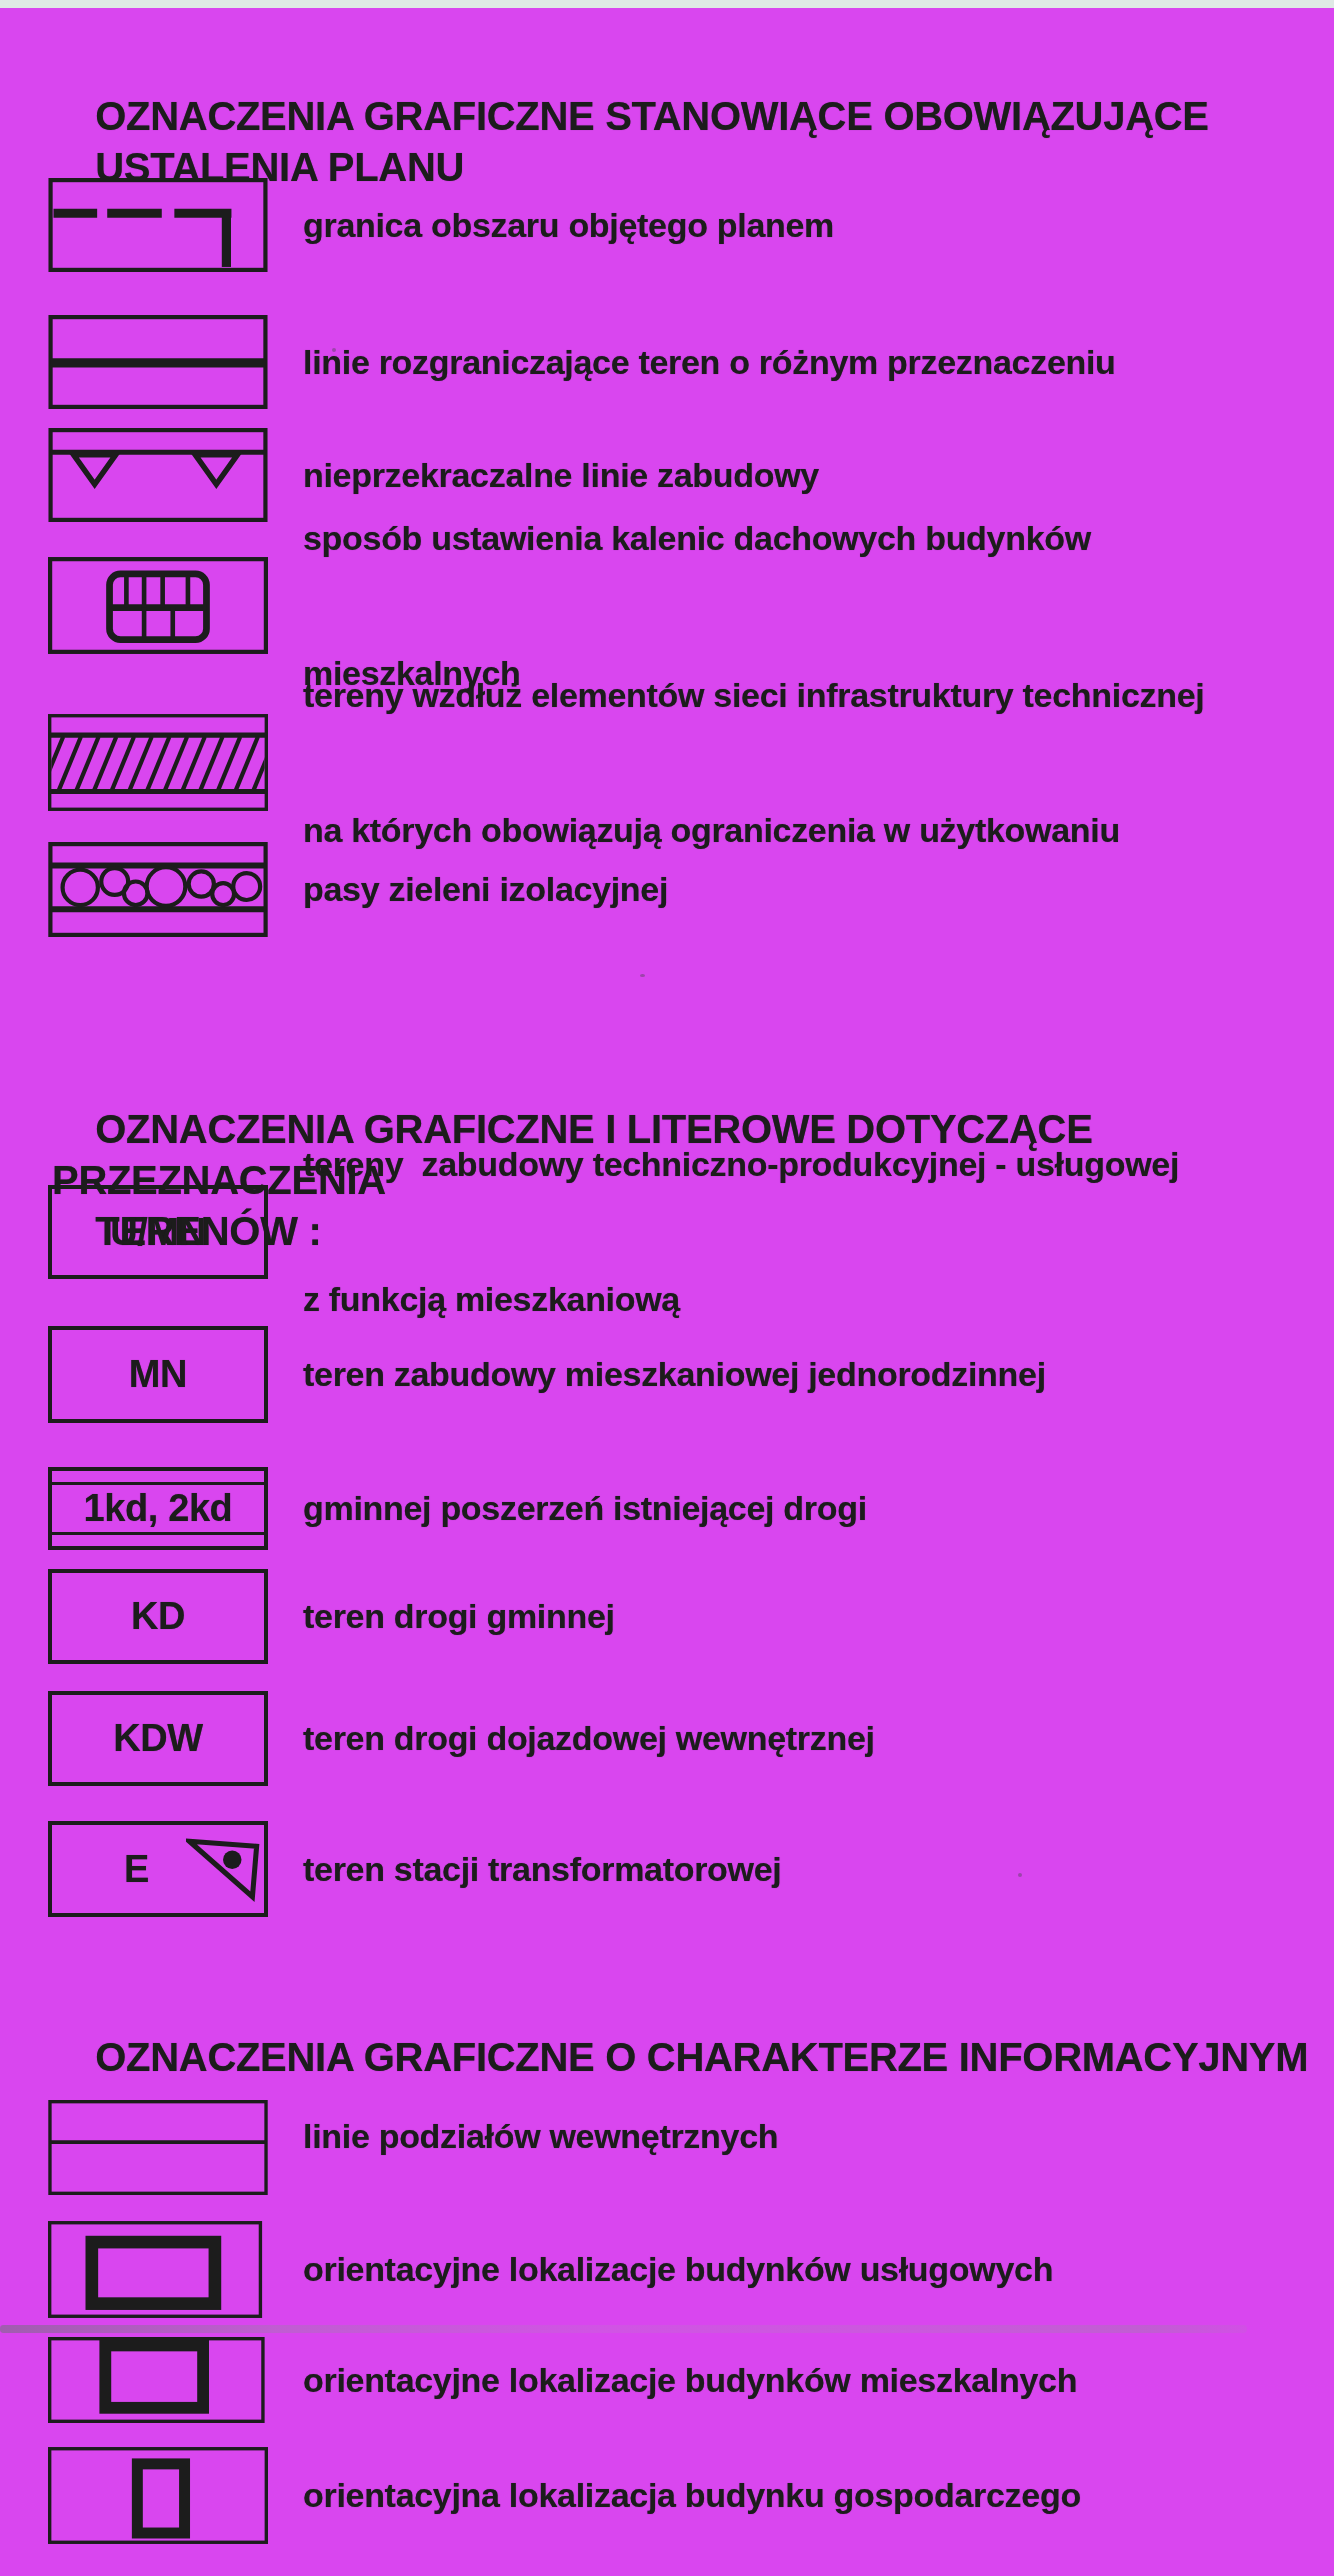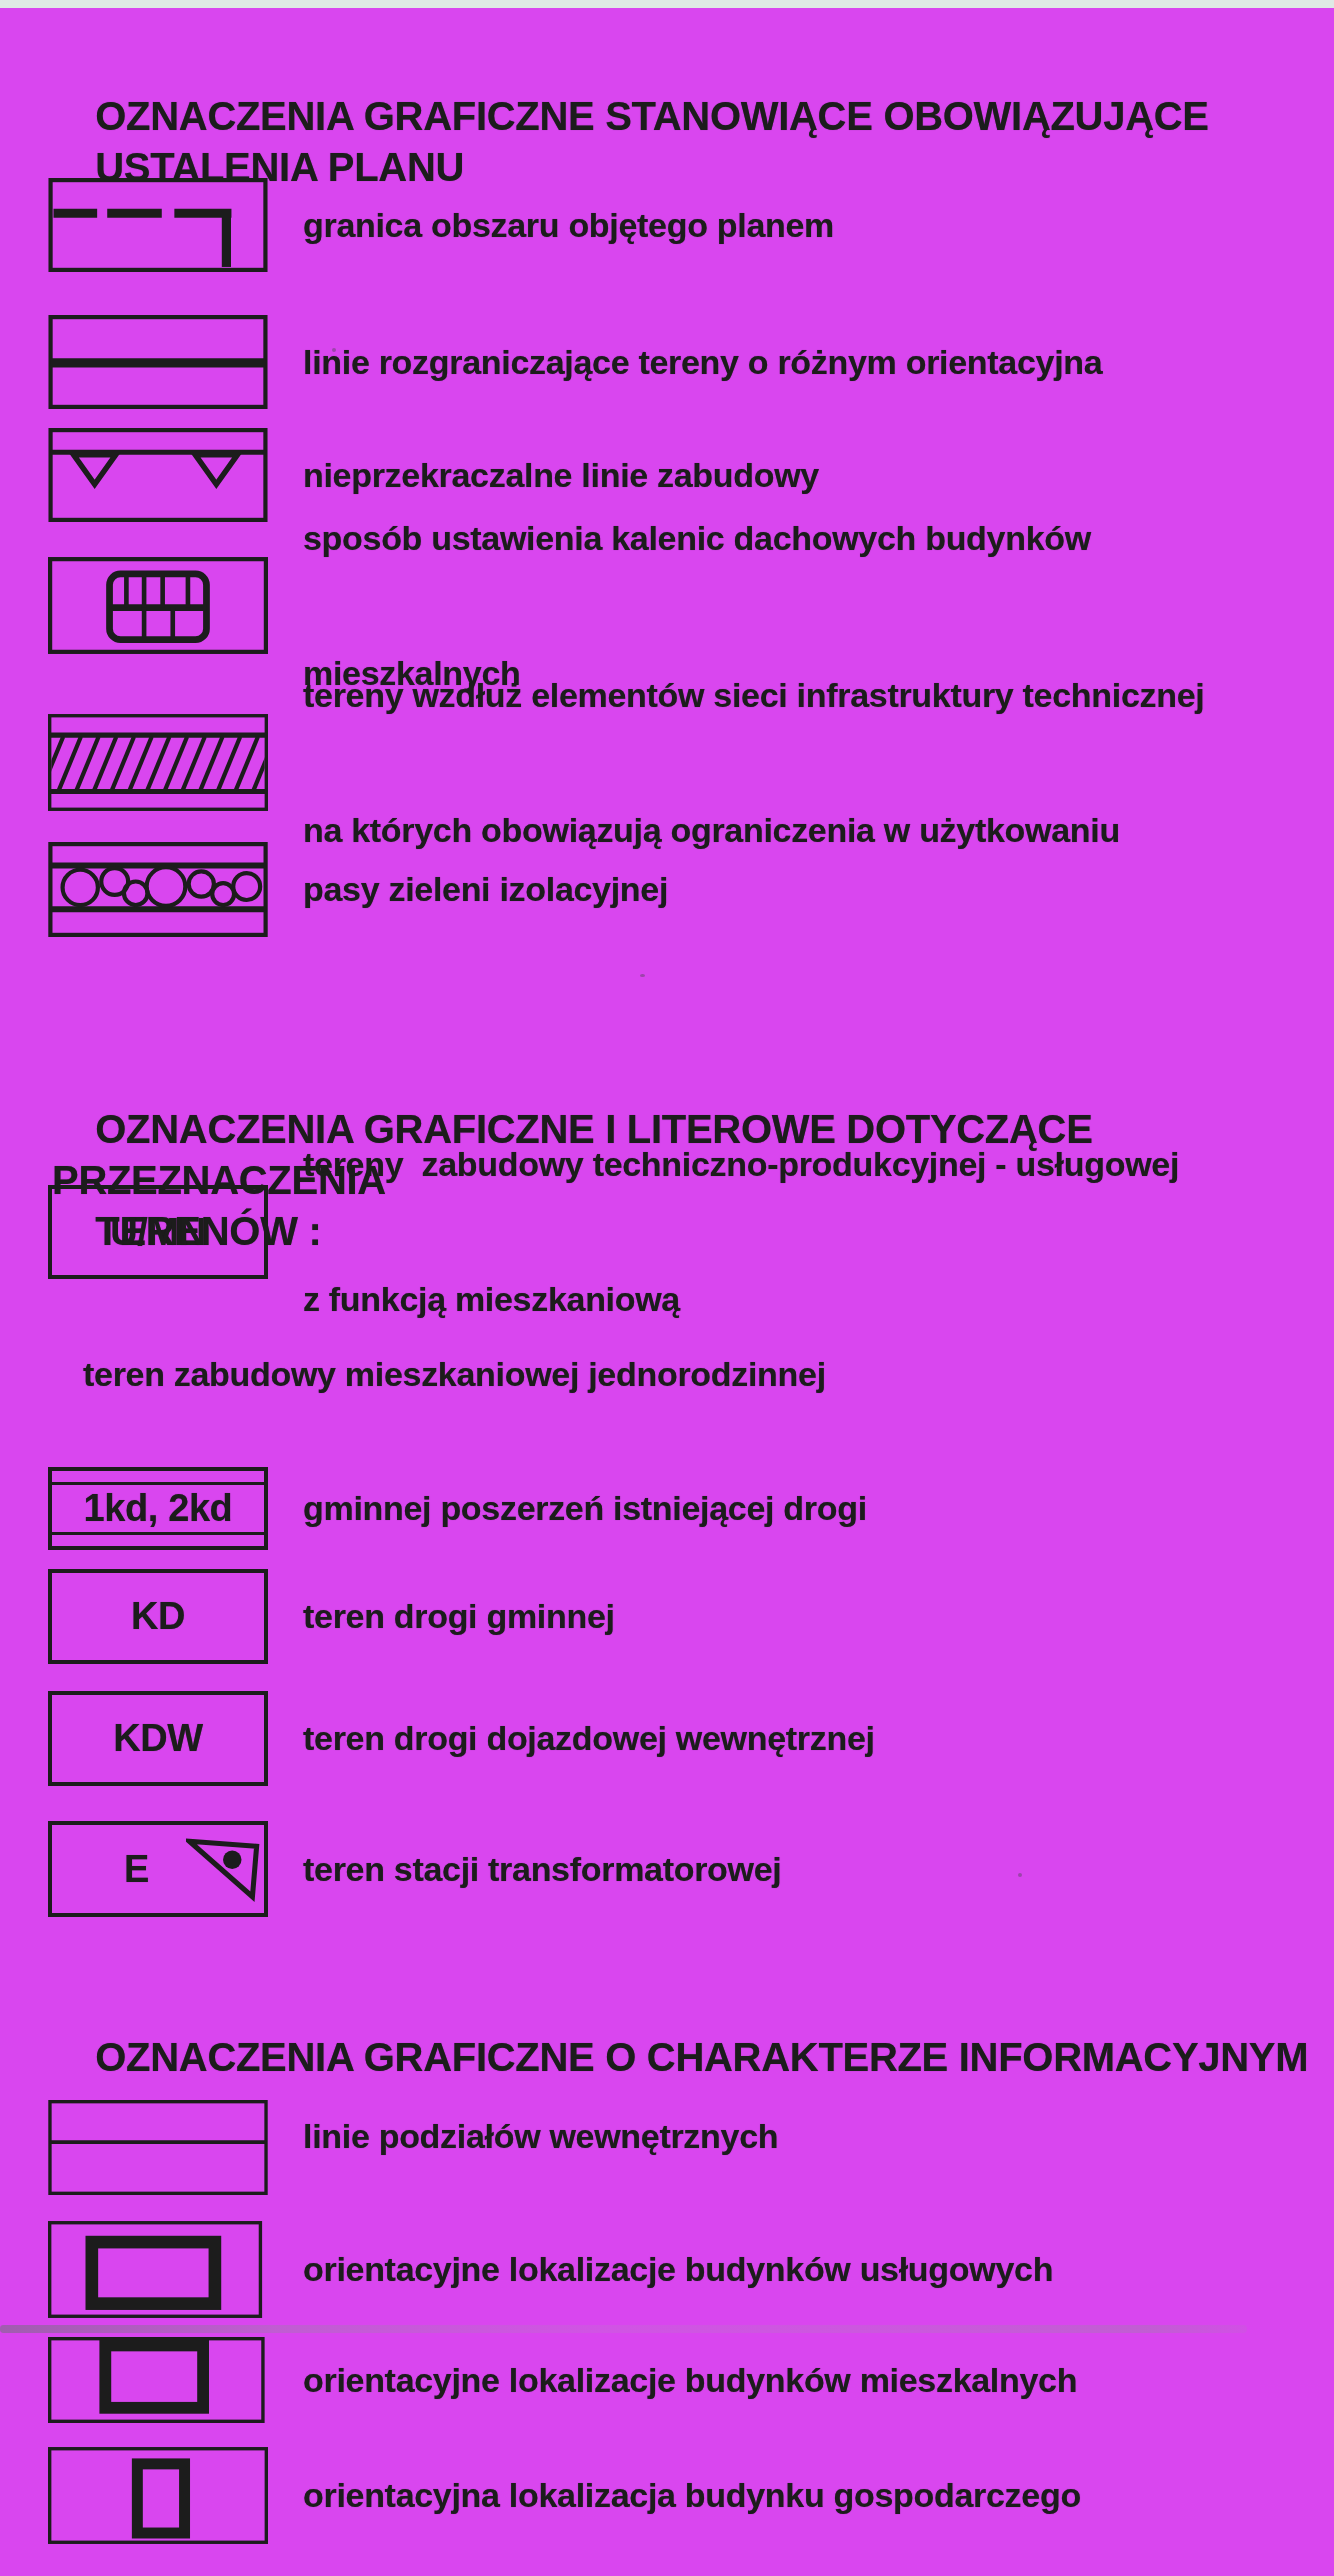--- a/index.html
+++ b/index.html
@@ -69,21 +69,21 @@
   </div>
 
   <div class="row" style="top:307px;height:94px">
     <div class="sym">
       <svg viewBox="0 0 261 112">
         <rect class="ink" x="2.5" y="2.5" width="256" height="107" stroke-width="5"></rect>
         <line class="ink" x1="2" y1="57" x2="259" y2="57" stroke-width="11"></line>
       </svg>
     </div>
     <div class="lbl">
-      <span>linie rozgraniczające tereny o różnym orientacyjna</span>
+      <span>linie rozgraniczające teren o różnym przeznaczeniu</span>
     </div>
   </div>
 
   <div class="row" style="top:420px;height:94px">
     <div class="sym">
       <svg viewBox="0 0 261 112">
         <rect class="ink" x="2.5" y="2.5" width="256" height="107" stroke-width="5"></rect>
         <line class="ink" x1="2" y1="29" x2="259" y2="29" stroke-width="6"></line>
         <polygon class="ink" points="30,32 80,32 55,67" stroke-width="6.5"></polygon>
         <polygon class="ink" points="175,32 225,32 200,67" stroke-width="6.5"></polygon>
@@ -177,20 +177,23 @@
     <div class="codebox">
       <span>U/MN</span>
     </div>
     <div class="lbl">
       <span>tereny  zabudowy techniczno-produkcyjnej - usługowej</span>
       <span>z funkcją mieszkaniową</span>
     </div>
   </div>
 
   <div class="row" style="top:1318px;height:97px">
+    <div class="codebox">
+      <span>MN</span>
+    </div>
     <div class="lbl">
       <span>teren zabudowy mieszkaniowej jednorodzinnej</span>
     </div>
   </div>
 
   <div class="row" style="top:1459px;height:83px">
     <div class="codebox">
       <div class="inner-line-top"></div>
       <span>1kd, 2kd</span>
       <div class="inner-line-bottom"></div>

